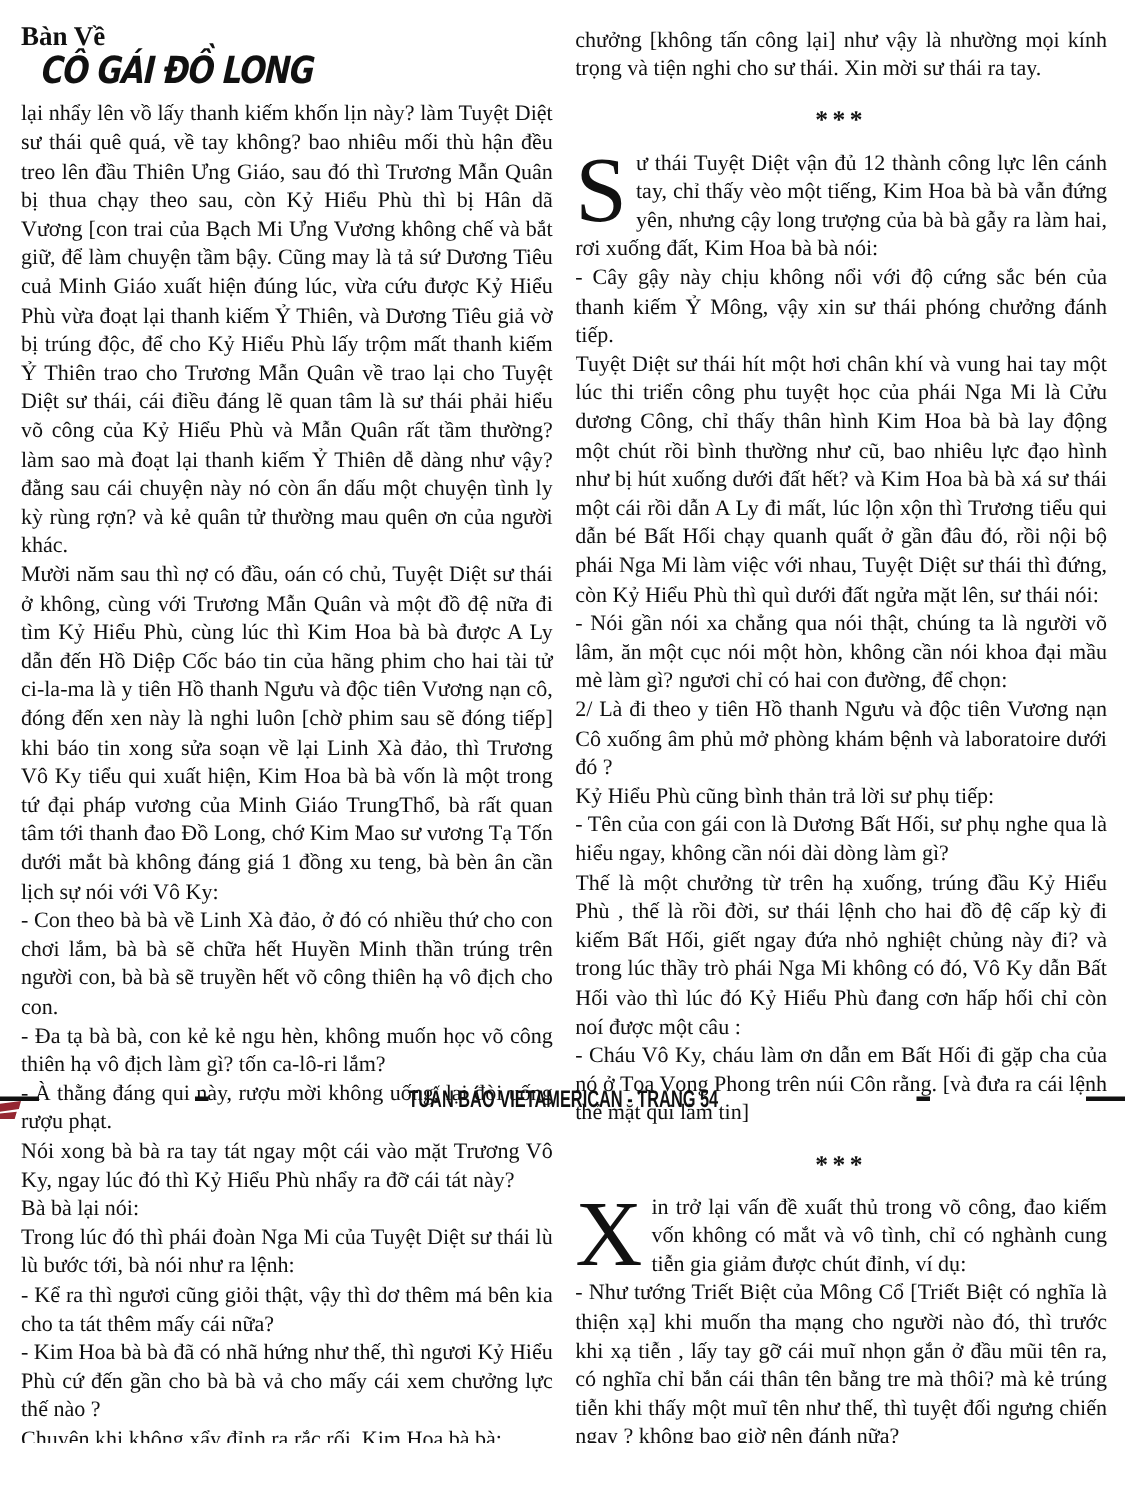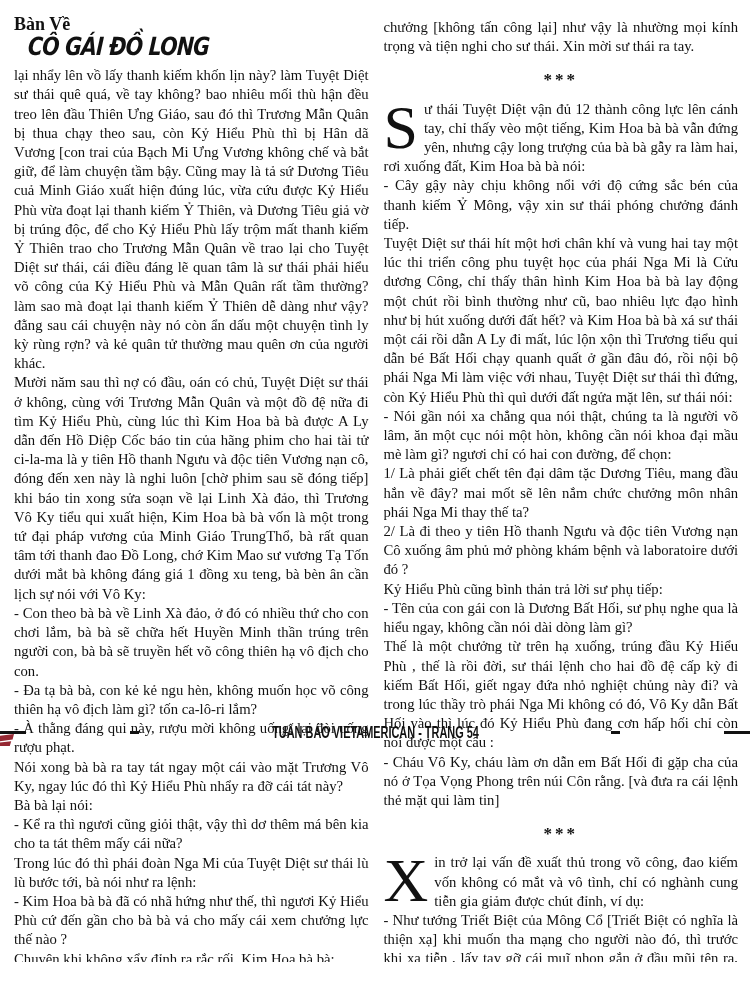--- a/index.html
+++ b/index.html
@@ -110,37 +110,36 @@
         <div class="title-label">Bàn Về</div>
         <div><span class="title-main">CÔ GÁI ĐỒ LONG</span></div>
       </div>
       <p>lại nhẩy lên vồ lấy thanh kiếm khốn lịn này? làm Tuyệt Diệt sư thái quê quá, về tay không? bao nhiêu mối thù hận đều treo lên đầu Thiên Ưng Giáo, sau đó thì Trương Mẫn Quân bị thua chạy theo sau, còn Kỷ Hiểu Phù thì bị Hân dã Vương [con trai của Bạch Mi Ưng Vương không chế và bắt giữ, để làm chuyện tầm bậy. Cũng may là tả sứ Dương Tiêu cuả Minh Giáo xuất hiện đúng lúc, vừa cứu được Kỷ Hiểu Phù vừa đoạt lại thanh kiếm Ỷ Thiên, và Dương Tiêu giả vờ bị trúng độc, để cho Kỷ Hiểu Phù lấy trộm mất thanh kiếm Ỷ Thiên trao cho Trương Mẫn Quân về trao lại cho Tuyệt Diệt sư thái, cái điều đáng lẽ quan tâm là sư thái phải hiểu võ công của Kỷ Hiểu Phù và Mẫn Quân rất tầm thường? làm sao mà đoạt lại thanh kiếm Ỷ Thiên dễ dàng như vậy? đằng sau cái chuyện này nó còn ẩn dấu một chuyện tình ly kỳ rùng rợn? và kẻ quân tử thường mau quên ơn của người khác.</p>
       <p>Mười năm sau thì nợ có đầu, oán có chủ, Tuyệt Diệt sư thái ở không, cùng với Trương Mẫn Quân và một đồ đệ nữa đi tìm Kỷ Hiểu Phù, cùng lúc thì Kim Hoa bà bà được A Ly dẫn đến Hồ Diệp Cốc báo tin của hãng phim cho hai tài tử ci-la-ma là y tiên Hồ thanh Ngưu và độc tiên Vương nạn cô, đóng đến xen này là nghi luôn [chờ phim sau sẽ đóng tiếp] khi báo tin xong sửa soạn về lại Linh Xà đảo, thì Trương Vô Ky tiểu qui xuất hiện, Kim Hoa bà bà vốn là một trong tứ đại pháp vương của Minh Giáo TrungThổ, bà rất quan tâm tới thanh đao Đồ Long, chớ Kim Mao sư vương Tạ Tốn dưới mắt bà không đáng giá 1 đồng xu teng, bà bèn ân cần lịch sự nói với Vô Ky:</p>
       <p>- Con theo bà bà về Linh Xà đảo, ở đó có nhiều thứ cho con chơi lắm, bà bà sẽ chữa hết Huyền Minh thần trúng trên người con, bà bà sẽ truyền hết võ công thiên hạ vô địch cho con.</p>
       <p>- Đa tạ bà bà, con kẻ kẻ ngu hèn, không muốn học võ công thiên hạ vô địch làm gì? tốn ca-lô-ri lắm?</p>
       <p>- À thằng đáng qui này, rượu mời không uống, lại đòi uống rượu phạt.</p>
       <p>Nói xong bà bà ra tay tát ngay một cái vào mặt Trương Vô Ky, ngay lúc đó thì Kỷ Hiểu Phù nhẩy ra đỡ cái tát này?</p>
       <p>Bà bà lại nói:</p>
+      <p>Trong lúc đó thì phái đoàn Nga Mi của Tuyệt Diệt sư thái lù lù bước tới, bà nói như ra lệnh:</p>
       <p>- Kể ra thì ngươi cũng giỏi thật, vậy thì dơ thêm má bên kia cho ta tát thêm mấy cái nữa?</p>
-      <p>Trong lúc đó thì phái đoàn Nga Mi của Tuyệt Diệt sư thái lù lù bước tới, bà nói như ra lệnh:</p>
       <p>- Kim Hoa bà bà đã có nhã hứng như thế, thì ngươi Kỷ Hiểu Phù cứ đến gần cho bà bà vả cho mấy cái xem chưởng lực thế nào ?</p>
       <p>Chuyện khi không xẩy đỉnh ra rắc rối, Kim Hoa bà bà:</p>
 
     </div>
 
     <div class="col">
       <p style="margin-top:8px">chưởng [không tấn công lại] như vậy là nhường mọi kính trọng và tiện nghi cho sư thái. Xin mời sư thái ra tay.</p>
 
       <p class="sep">***</p>
 
       <p><span class="dropcap">S</span><span>ư thái Tuyệt Diệt vận đủ 12 thành công lực lên cánh tay, chỉ thấy vèo một tiếng, Kim Hoa bà bà vẫn đứng yên, nhưng cậy long trượng của bà bà gẫy ra làm hai, rơi xuống đất, Kim Hoa bà bà nói:</span></p>
       <p>- Cây gậy này chịu không nổi với độ cứng sắc bén của thanh kiếm Ỷ Mông, vậy xin sư thái phóng chưởng đánh tiếp.</p>
       <p>Tuyệt Diệt sư thái hít một hơi chân khí và vung hai tay một lúc thi triển công phu tuyệt học của phái Nga Mi là Cửu dương Công, chỉ thấy thân hình Kim Hoa bà bà lay động một chút rồi bình thường như cũ, bao nhiêu lực đạo hình như bị hút xuống dưới đất hết? và Kim Hoa bà bà xá sư thái một cái rồi dẫn A Ly đi mất, lúc lộn xộn thì Trương tiểu qui dẫn bé Bất Hối chạy quanh quất ở gần đâu đó, rồi nội bộ phái Nga Mi làm việc với nhau, Tuyệt Diệt sư thái thì đứng, còn Kỷ Hiểu Phù thì quì dưới đất ngửa mặt lên, sư thái nói:</p>
       <p>- Nói gần nói xa chẳng qua nói thật, chúng ta là người võ lâm, ăn một cục nói một hòn, không cần nói khoa đại mầu mè làm gì? ngươi chỉ có hai con đường, để chọn:</p>
-      <p>1/ Là phải giết chết tên đại dâm tặc Dương Tiêu, mang đầu hắn về đây? mai mốt sẽ lên nắm chức chưởng môn nhân phái Nga Mi thay thế ta?</p>
       <p>2/ Là đi theo y tiên Hồ thanh Ngưu và độc tiên Vương nạn Cô xuống âm phủ mở phòng khám bệnh và laboratoire dưới đó ?</p>
       <p>Kỷ Hiểu Phù cũng bình thản trả lời sư phụ tiếp:</p>
       <p>- Tên của con gái con là Dương Bất Hối, sư phụ nghe qua là hiểu ngay, không cần nói dài dòng làm gì?</p>
       <p>Thế là một chưởng từ trên hạ xuống, trúng đầu Kỷ Hiểu Phù , thế là rồi đời, sư thái lệnh cho hai đồ đệ cấp kỳ đi kiếm Bất Hối, giết ngay đứa nhỏ nghiệt chủng này đi? và trong lúc thầy trò phái Nga Mi không có đó, Vô Ky dẫn Bất Hối vào thì lúc đó Kỷ Hiểu Phù đang cơn hấp hối chỉ còn noí được một câu :</p>
       <p>- Cháu Vô Ky, cháu làm ơn dẫn em Bất Hối đi gặp cha của nó ở Tọa Vọng Phong trên núi Côn rằng. [và đưa ra cái lệnh thẻ mặt qui làm tin]</p>
 
       <p class="sep">***</p>
 
       <p><span class="dropcap">X</span><span>in trở lại vấn đề xuất thủ trong võ công, đao kiếm vốn không có mắt và vô tình, chỉ có nghành cung tiễn gia giảm được chút đỉnh, ví dụ:</span></p>
       <p>- Như tướng Triết Biệt của Mông Cổ [Triết Biệt có nghĩa là thiện xạ] khi muốn tha mạng cho người nào đó, thì trước khi xạ tiễn , lấy tay gỡ cái muĩ nhọn gắn ở đầu mũi tên ra, có nghĩa chỉ bắn cái thân tên bằng tre mà thôi? mà kẻ trúng tiễn khi thấy một muĩ tên như thế, thì tuyệt đối ngưng chiến ngay ? không bao giờ nên đánh nữa?</p>

